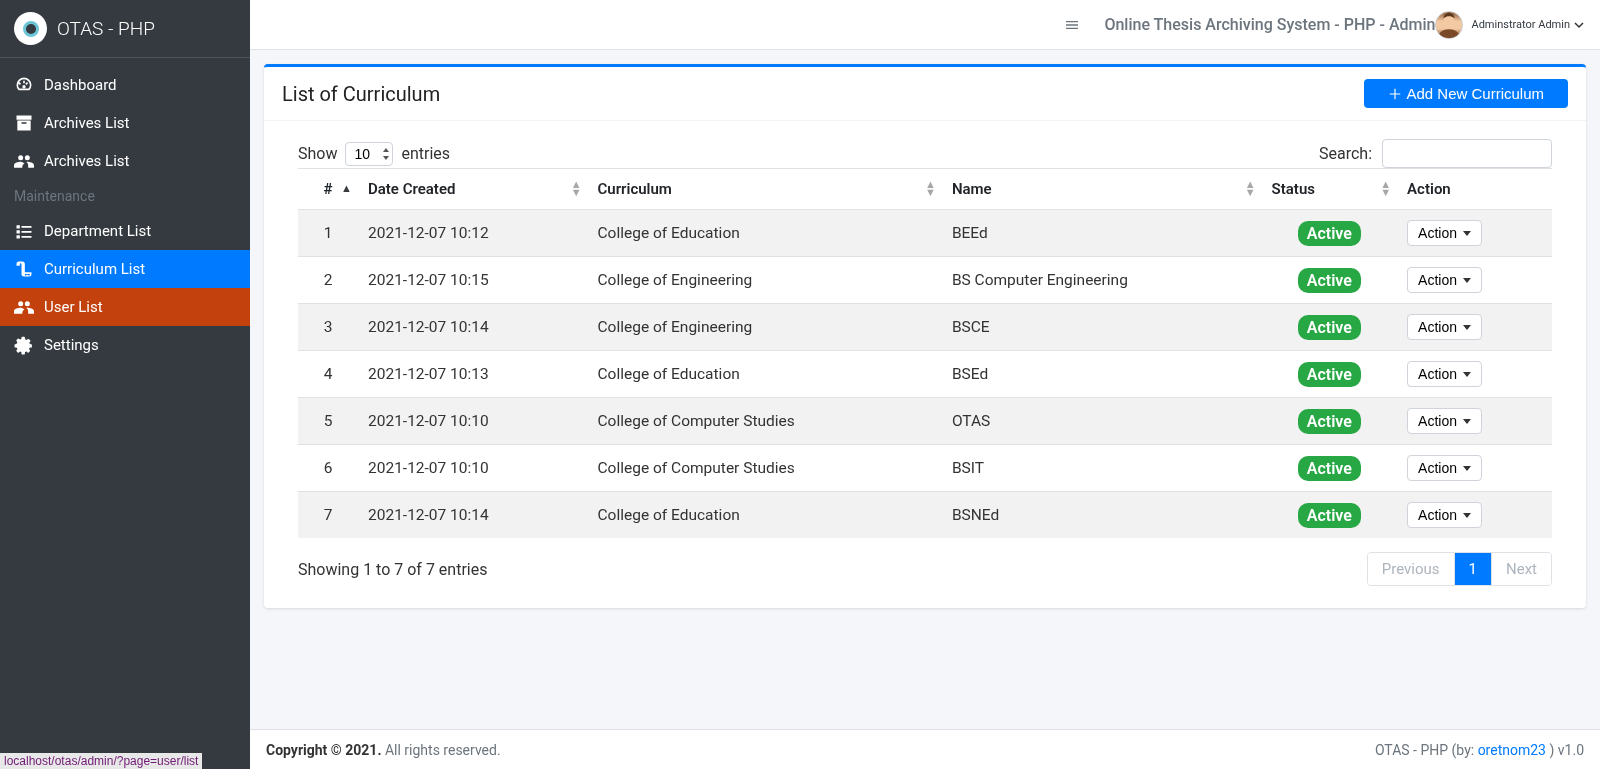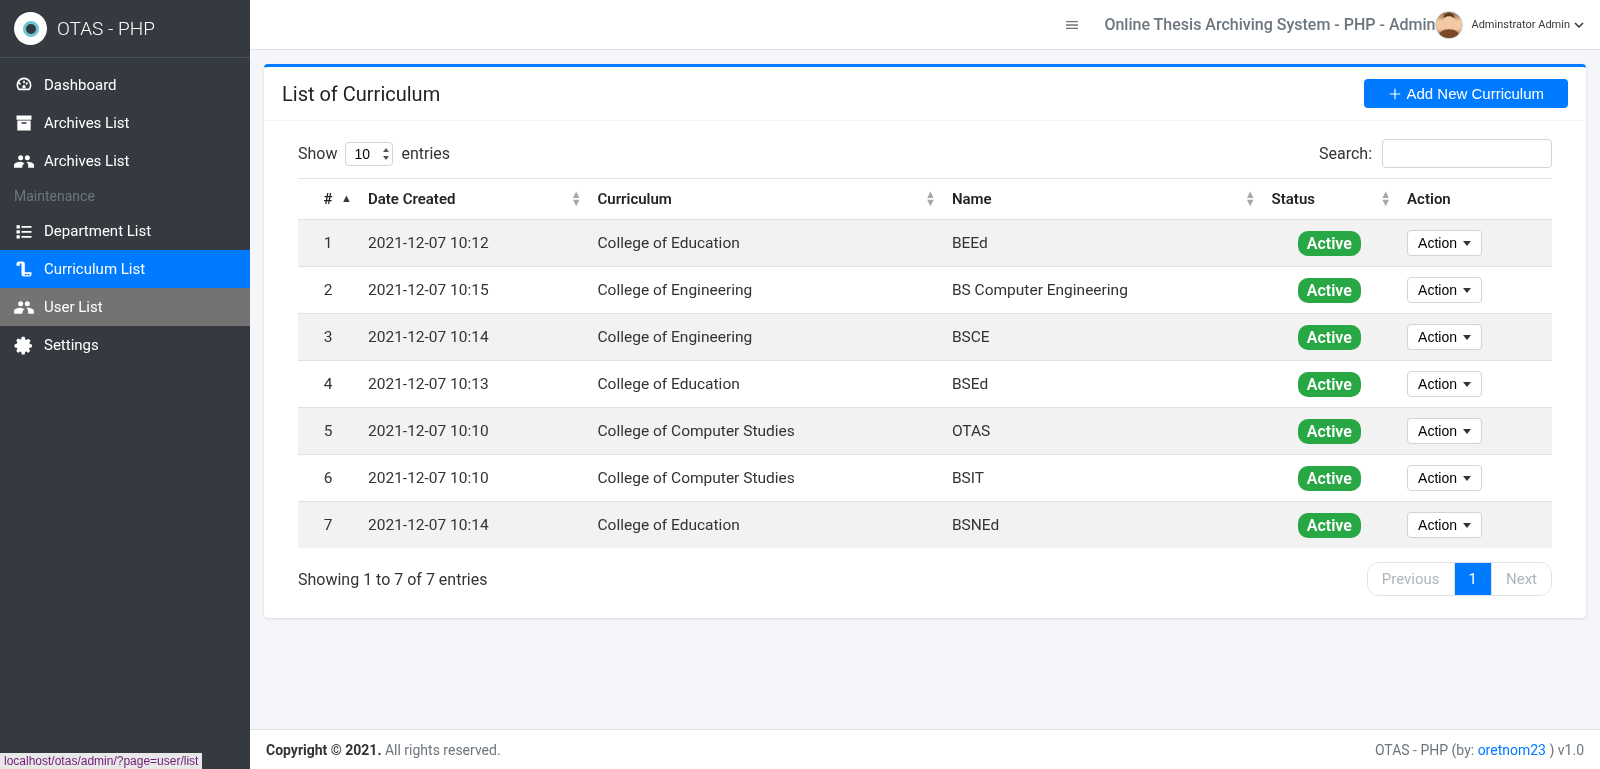--- a/index.html
+++ b/index.html
@@ -8,21 +8,21 @@
     
     .sidebar { position: fixed; top: 0; left: 0; bottom: 0; width: 250px; background: #343a40; color: #c2c7d0; overflow-y: auto; z-index: 10; }
     .brand { display: flex; align-items: center; padding: 12px 14px; border-bottom: 1px solid #4b545c; }
     .brand-logo { width: 33px; height: 33px; border-radius: 50%; background: #fff; display: flex; align-items: center; justify-content: center; margin-right: 10px; }
     .brand-logo-inner { width: 16px; height: 16px; border-radius: 50%; background: #343a40; border: 3px solid #6ec5d6; }
     .brand-text { color: #fff; font-weight: 300; font-size: 19px; }
     .nav { list-style: none; padding: 8px 0; }
     .nav-header { color: #6c757d; padding: 8px 14px; font-size: 14px; }
     .nav-item { display: flex; align-items: center; padding: 9px 14px; color: #ffffff; cursor: pointer; font-size: 15px; }
     .nav-item.active { background: #007bff; color: #fff; }
-    .nav-item.selected { background: #737373; color: #fff; }
+    .nav-item.selected { background: #c2410c; color: #fff; }
     .nav-icon { width: 20px; height: 20px; margin-right: 10px; fill: currentColor; flex-shrink: 0; }
     
     
     .topbar { position: fixed; top: 0; left: 250px; right: 0; height: 50px; background: #fff; border-bottom: 1px solid #dee2e6; display: flex; align-items: center; justify-content: flex-end; padding: 0 16px; color: #6c757d; z-index: 5; }
     .topbar-left { display: flex; align-items: center; }
     .menu-toggle { cursor: pointer; margin-right: 24px; fill: #6c757d; }
     .topbar-title { font-weight: 500; font-size: 16px; }
     .topbar-right { display: flex; align-items: center; cursor: pointer; }
     .avatar { width: 28px; height: 28px; border-radius: 50%; background: linear-gradient(180deg, #8a5a3a 0%, #f2c9a3 35%, #f2c9a3 65%, #6a3a1a 100%); margin-right: 8px; border: 1px solid #ccc; overflow: hidden; }
     .avatar svg { width: 100%; height: 100%; }
@@ -32,21 +32,21 @@
     
     .content { margin-left: 250px; padding-top: 50px; min-height: calc(100vh - 40px); }
     .card { background: #fff; margin: 14px; border-top: 3px solid #007bff; border-radius: 4px; box-shadow: 0 1px 3px rgba(0,0,0,.12); }
     .card-header { display: flex; align-items: center; justify-content: space-between; padding: 12px 18px; border-bottom: 1px solid #f3f3f3; }
     .card-title { font-size: 20px; font-weight: 400; color: #222; }
     .btn-primary { background: #007bff; color: #fff; border: none; padding: 6px 24px; border-radius: 4px; font-size: 15px; display: inline-flex; align-items: center; cursor: pointer; }
     .btn-primary svg { fill: #fff; margin-right: 4px; }
     .card-body { padding: 18px 34px 22px; }
     
     
-    .dt-top { display: flex; justify-content: space-between; align-items: center; margin-bottom: 10px; font-size: 16px; }
+    .dt-top { display: flex; justify-content: space-between; align-items: center; font-size: 16px; }
     .dt-length select { padding: 3px 22px 3px 8px; border: 1px solid #ced4da; border-radius: 4px; font-size: 14px; margin: 0 4px; appearance: none; background: #fff; }
     .dt-length { position: relative; }
     .select-wrap { position: relative; display: inline-block; }
     .select-wrap::after { content: ''; position: absolute; right: 8px; top: 50%; width: 0; height: 0; border-left: 3px solid transparent; border-right: 3px solid transparent; border-top: 4px solid #555; transform: translateY(2px); pointer-events: none; }
     .select-wrap::before { content: ''; position: absolute; right: 8px; top: 50%; width: 0; height: 0; border-left: 3px solid transparent; border-right: 3px solid transparent; border-bottom: 4px solid #555; transform: translateY(-6px); pointer-events: none; }
     .dt-search input { padding: 5px 10px; border: 1px solid #ced4da; border-radius: 4px; font-size: 15px; margin-left: 6px; width: 170px; }
     
     
     table { width: 100%; border-collapse: collapse; }
     thead th { text-align: left; padding: 11px 10px; border-top: 1px solid #dee2e6; border-bottom: 1px solid #dee2e6; font-weight: 600; color: #212529; font-size: 15px; position: relative; cursor: pointer; }
@@ -57,21 +57,21 @@
     tbody tr:nth-child(even) { background: #fff; }
     .col-num { width: 60px; text-align: center; }
     .col-status { text-align: center; }
     .col-action { text-align: left; }
     .badge { display: inline-block; padding: 3px 9px; font-size: 16px; font-weight: 600; border-radius: 10px; background: #28a745; color: #fff; }
     .btn-action { background: #fff; border: 1px solid #ced4da; padding: 4px 10px; border-radius: 4px; font-size: 14px; cursor: pointer; display: inline-flex; align-items: center; }
     .btn-action::after { content: ''; margin-left: 6px; width: 0; height: 0; border-left: 4px solid transparent; border-right: 4px solid transparent; border-top: 5px solid #333; }
     
     
     .dt-bottom { display: flex; justify-content: space-between; align-items: center; margin-top: 14px; font-size: 16px; }
-    .pagination { display: flex; border: 1px solid #dee2e6; border-radius: 12px; overflow: hidden; }
+    .pagination { display: flex; border: 1px solid #dee2e6; border-radius: 4px; overflow: hidden; }
     .page-link { padding: 7px 14px; color: #6c757d; background: #fff; border-right: 1px solid #dee2e6; cursor: pointer; font-size: 15px; }
     .page-link:last-child { border-right: none; }
     .page-link.active { background: #007bff; color: #fff; }
     .page-link.disabled { color: #adb5bd; cursor: default; }
     
     
     .footer { position: fixed; bottom: 0; left: 250px; right: 0; height: 40px; background: #fff; border-top: 1px solid #dee2e6; display: flex; align-items: center; justify-content: space-between; padding: 0 16px; font-size: 14px; color: #6c757d; gap: 32px; }
     .footer strong { color: #333; }
     .footer a { color: #007bff; text-decoration: none; }
     

